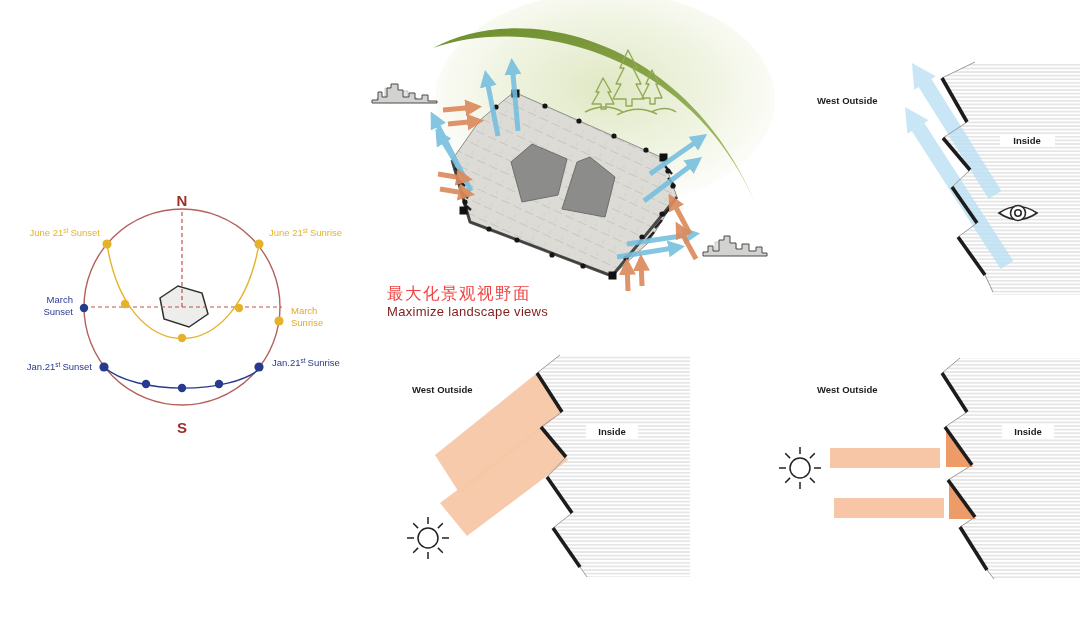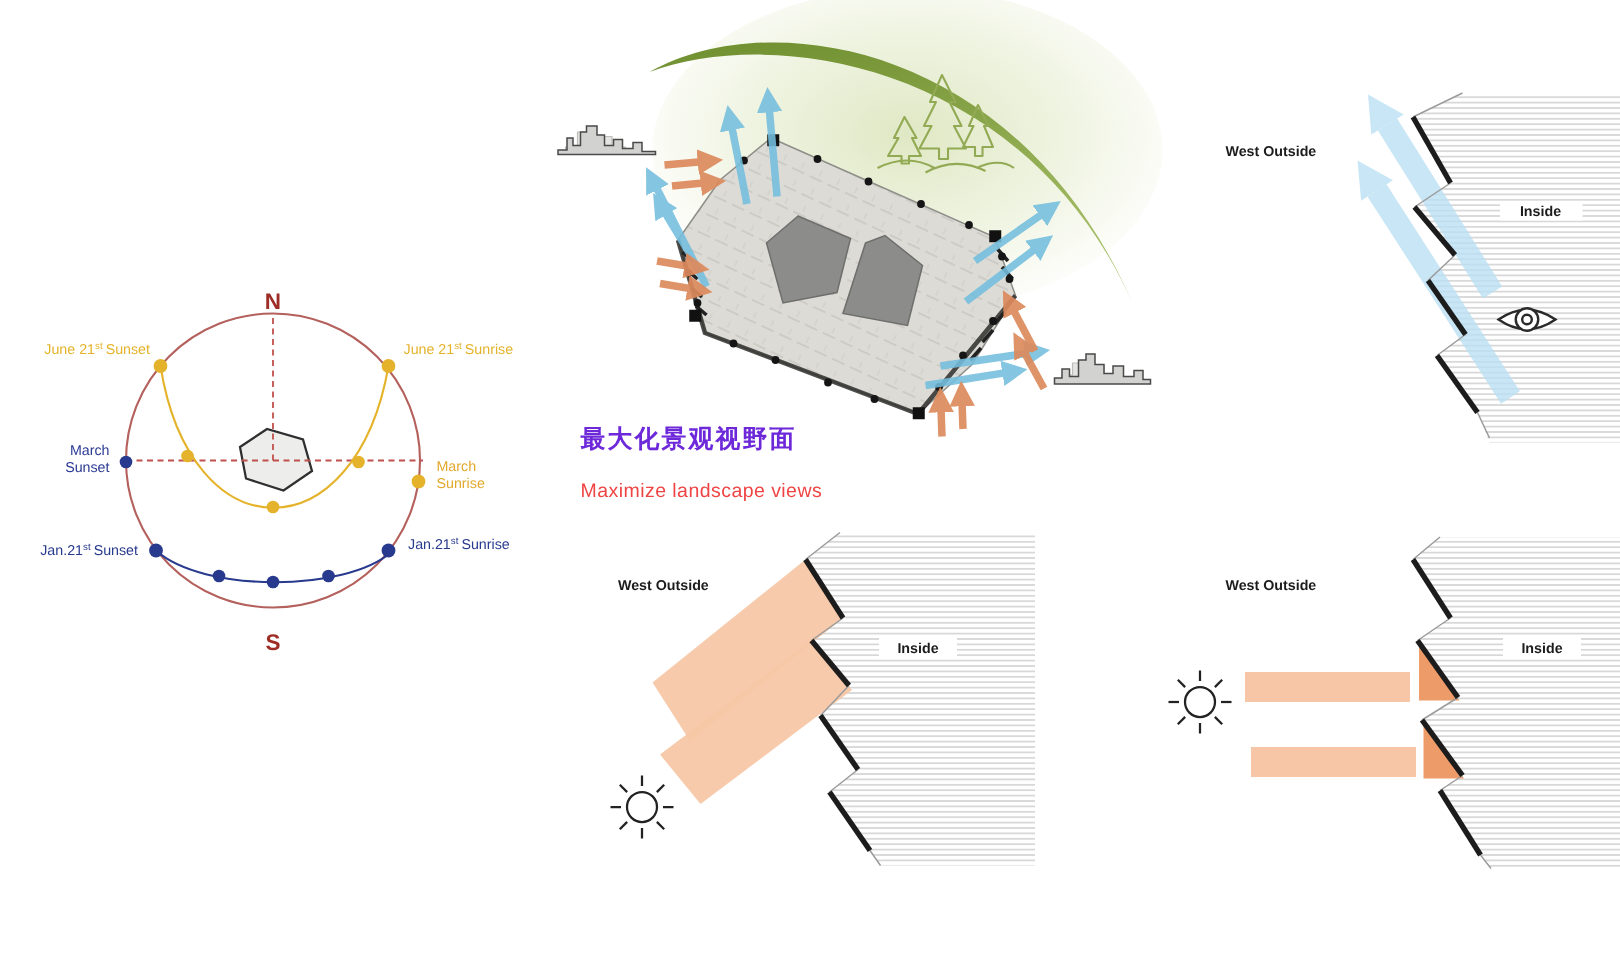--- a/index.html
+++ b/index.html
@@ -2,22 +2,22 @@
 <html><head>
 <meta charset="utf-8">
 <style>
   html,body{margin:0;padding:0;background:#fff;}
   #stage{position:relative;width:1080px;height:635px;background:#ffffff;overflow:hidden;
          font-family:"Liberation Sans", sans-serif;}
   #stage svg{position:absolute;overflow:visible;}
   .facade-label{font-size:9.5px;font-weight:bold;fill:#1c1c1c;}
   .sunpath-label{font-size:9.5px;}
   .caption{position:absolute;left:387px;top:284px;line-height:1.15;}
-  .caption .zh{font-size:16.5px;font-weight:700;color:#6d28d9;letter-spacing:1.5px;}
-  .caption .en{font-size:13px;color:#ef4444;letter-spacing:0.3px;margin-top:17px;}
+  .caption .zh{font-size:16.5px;font-weight:400;color:#ef4444;letter-spacing:1.5px;}
+  .caption .en{font-size:13px;color:#7f1d1d;letter-spacing:0.3px;margin-top:2px;}
 </style>
 </head>
 <body>
 
 <div id="stage">
 
   <svg style="left:10px;top:180px" width="350" height="265" viewBox="0 0 350 265">
 
     <circle cx="172" cy="127" r="98" fill="none" stroke="#b4605c" stroke-width="1.4"></circle>
 

